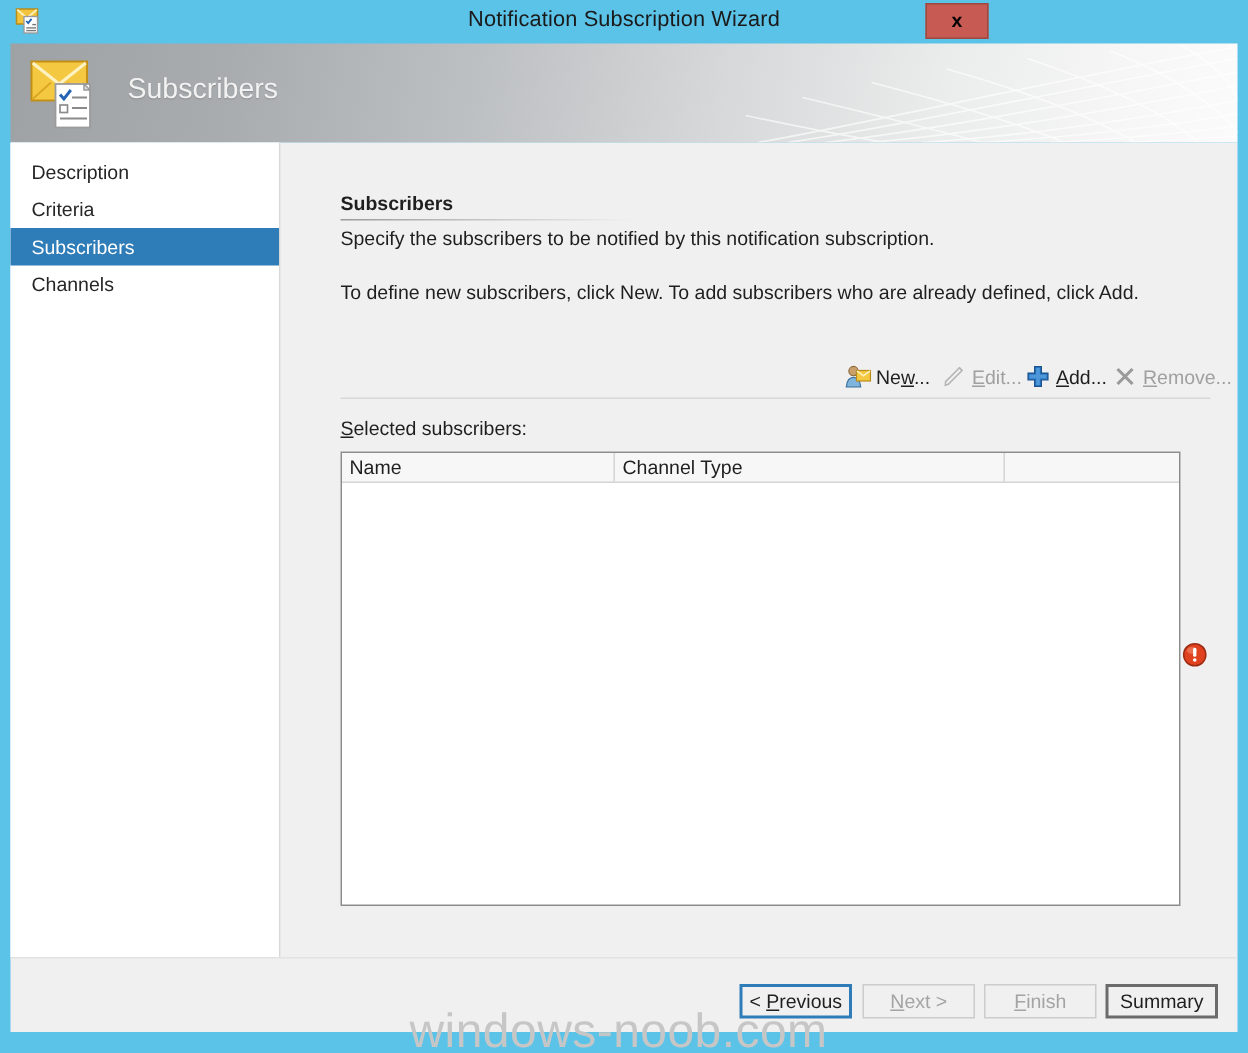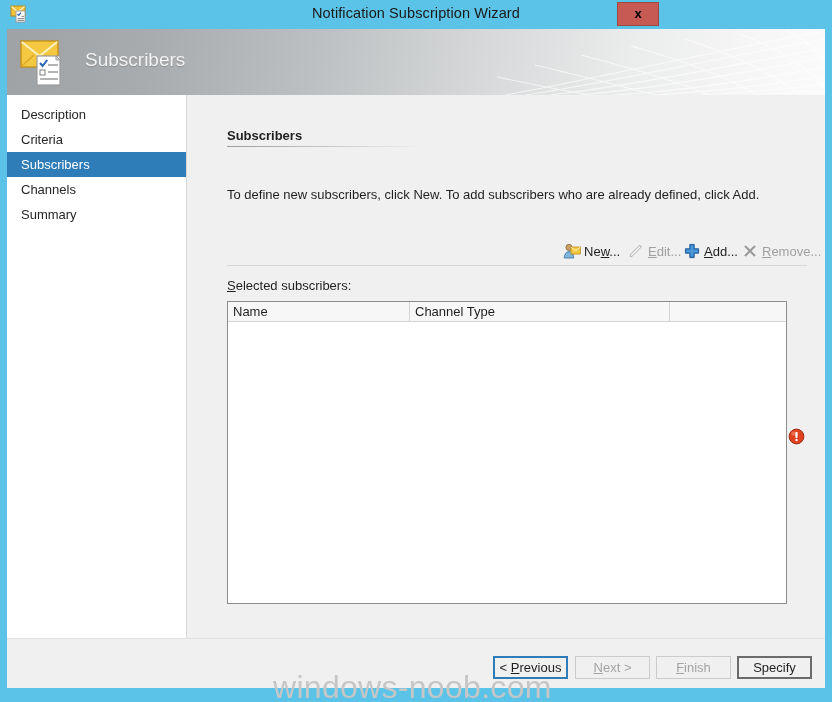--- a/index.html
+++ b/index.html
@@ -328,30 +328,28 @@
         </div>
         <div class="nav-item">
           <span>Criteria</span>
         </div>
         <div class="nav-item selected">
           <span>Subscribers</span>
         </div>
         <div class="nav-item">
           <span>Channels</span>
         </div>
-        <div class="nav-item">
-          <span>Summary</span>
-        </div>
       </div>
     </div>
 
     <div id="content">
 
       <div id="pane-title">Subscribers</div>
       <div id="pane-rule"></div>
+      <div id="pane-desc">Specify the subscribers to be notified by this notification subscription.</div>
       <div id="pane-hint">To define new subscribers, click New.  To add subscribers who are already defined, click Add.</div>
 
       <div id="toolbar">
 
         <div class="tb-btn" style="left:336px;">
           <span class="tb-ico">
             <svg width="18" height="18" viewBox="0 0 18 18">
               <circle cx="6" cy="5.4" r="3.1" fill="#c9a06a" stroke="#8d6a3c" stroke-width="0.8"></circle>
               <path d="M1.2 16 C1.6 11.4 3.6 9.6 6 9.6 C8.4 9.6 10.4 11.4 10.8 16 Z" fill="#7fb4dd" stroke="#3b6f9c" stroke-width="0.8"></path>
               <rect x="8" y="5" width="9.3" height="7" fill="#f5c842" stroke="#b98b18" stroke-width="0.8"></rect>
@@ -421,18 +419,18 @@
   <div id="footer">
     <div class="foot-btn primary" style="left:486px;">
       &lt; <u>P</u>revious
     </div>
     <div class="foot-btn disabled" style="left:568px;">
       <u>N</u>ext &gt;
     </div>
     <div class="foot-btn disabled" style="left:649px;">
       <u>F</u>inish
     </div>
-    <div class="foot-btn focused" style="left:730px;">Specify</div>
+    <div class="foot-btn focused" style="left:730px;">Summary</div>
   </div>
 
   <div id="watermark">windows-noob.com</div>
 
 </div>
 
 </body></html>

